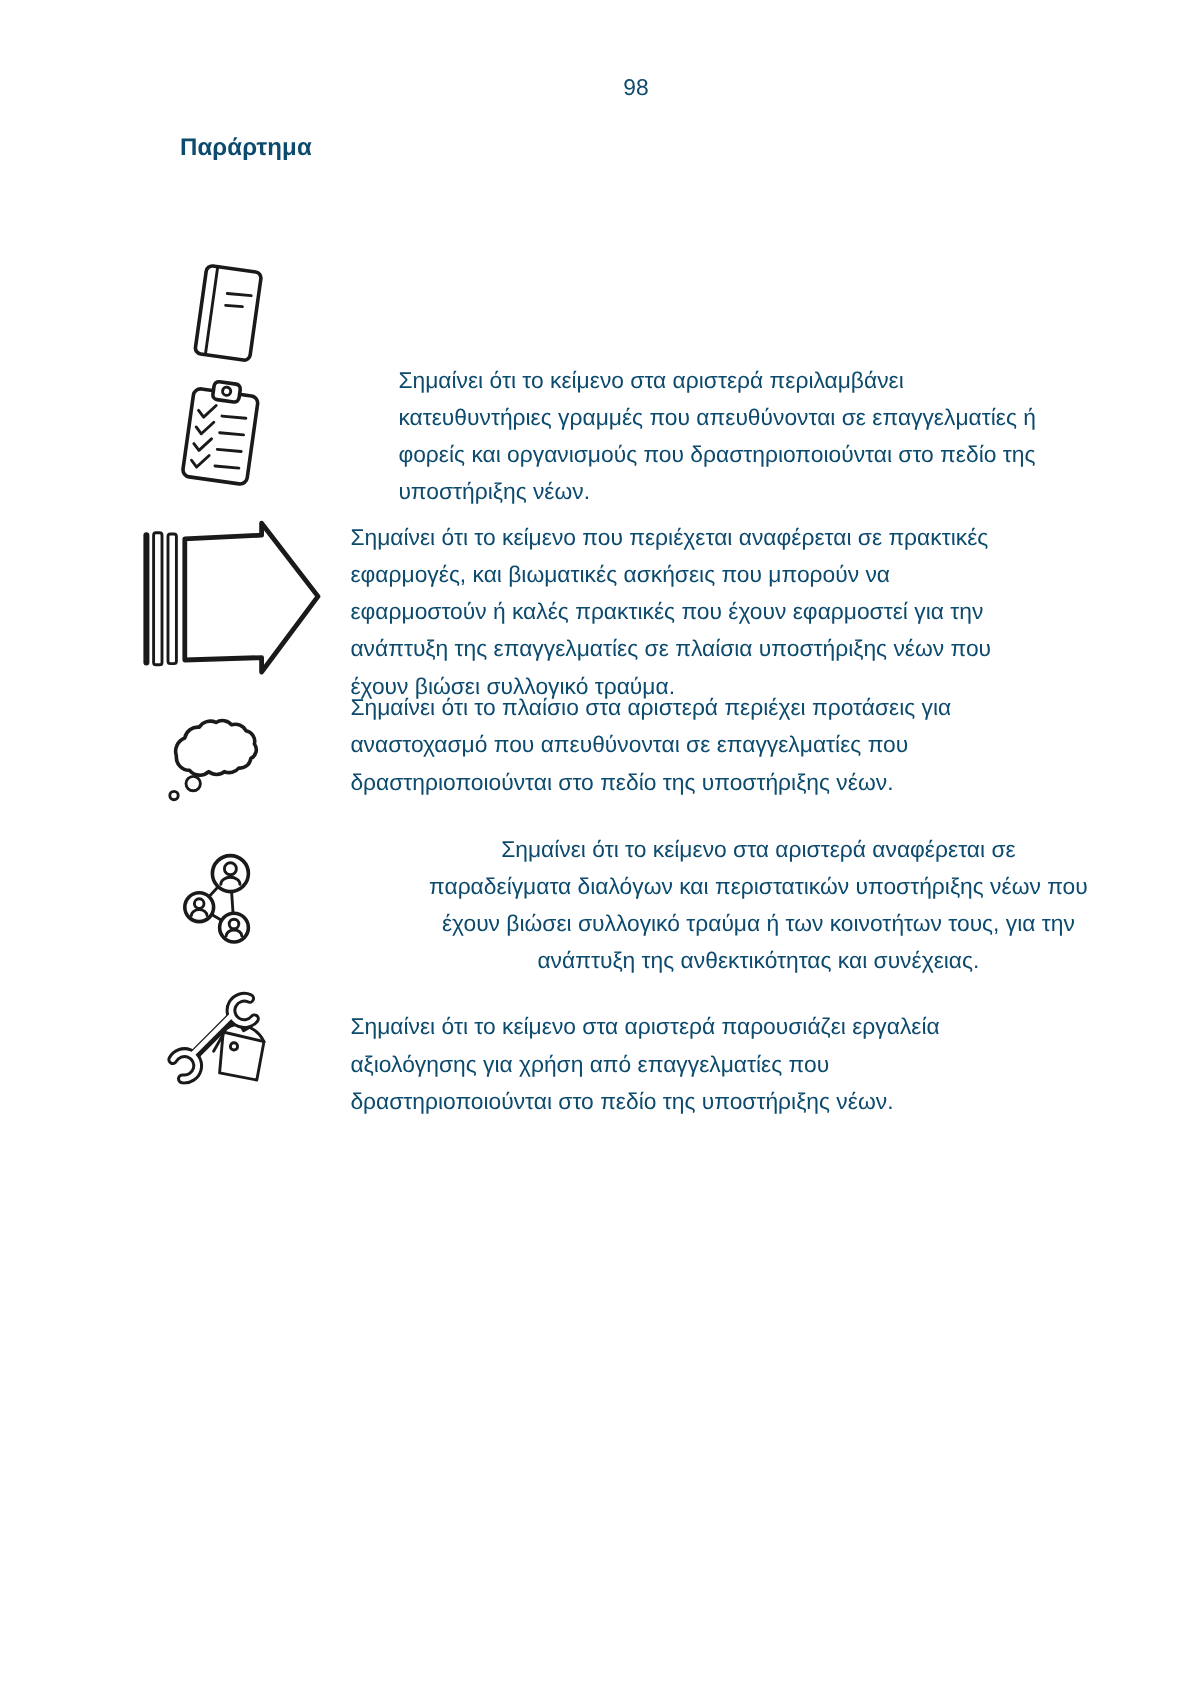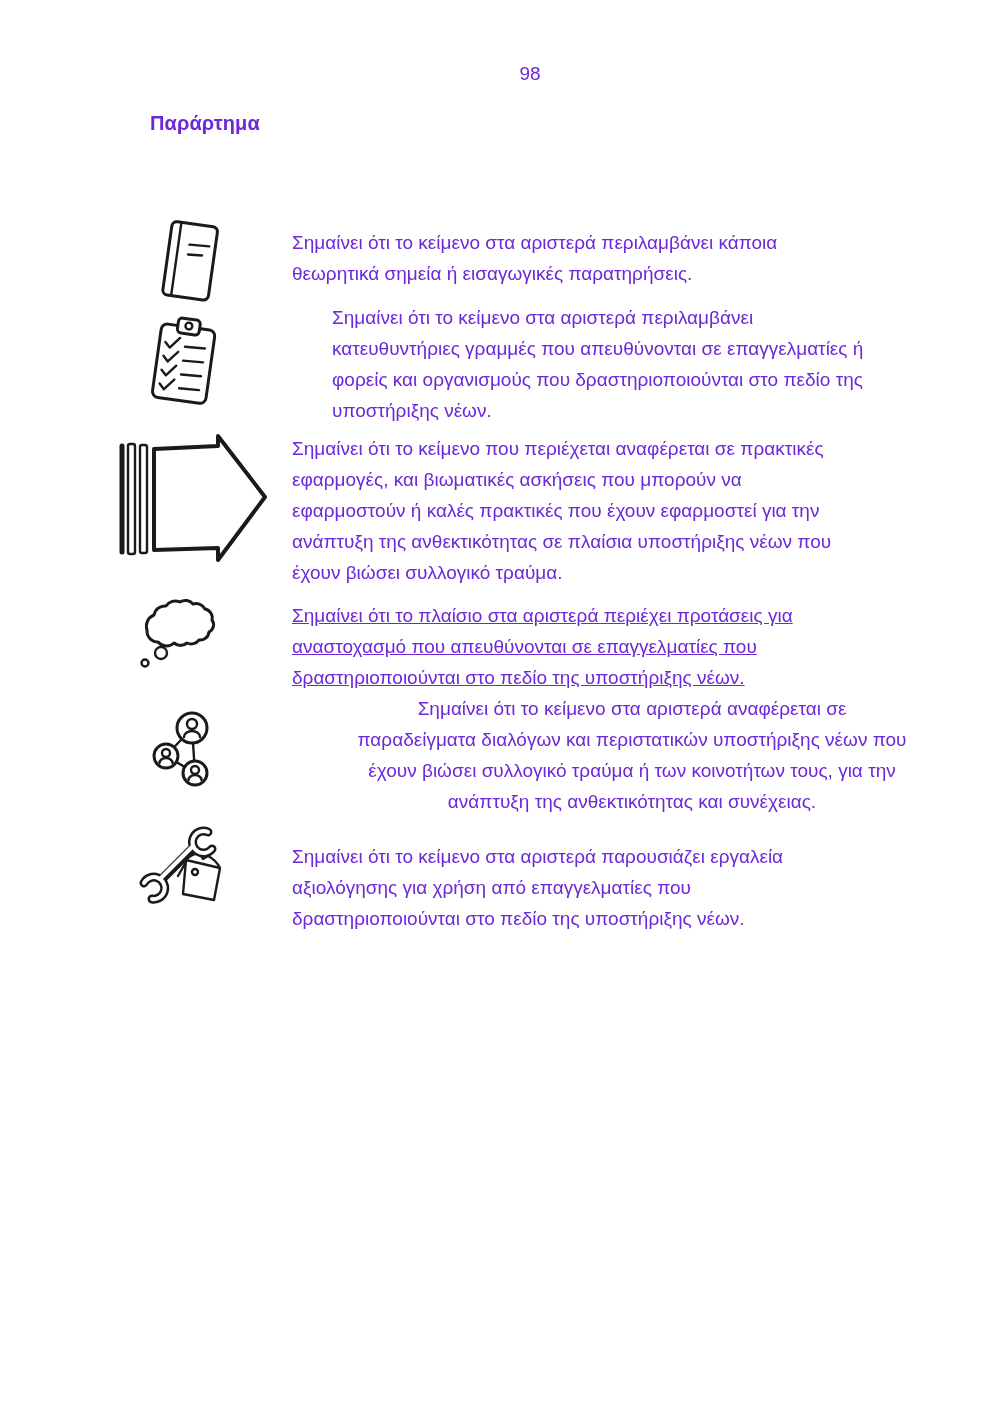--- a/index.html
+++ b/index.html
@@ -1,21 +1,21 @@
 <!DOCTYPE html>
 <html lang="el"><head>
 <meta charset="utf-8">
 <style>
   html,body{margin:0;padding:0;background:#ffffff;}
   .page{
     position:relative;
     width:993px;height:1027px;
     background:#ffffff;
     font-family:"Liberation Sans", sans-serif;
-    color:#6d28d9;
+    color:#0c4a6e;
     overflow:hidden;
   }
   .page-number{
     position:absolute;top:62px;left:150px;width:760px;
     text-align:center;font-size:19px;line-height:24px;
   }
   .heading{
     position:absolute;left:150px;
     font-size:20px;font-weight:bold;line-height:26px;
     letter-spacing:.1px;
@@ -23,21 +23,21 @@
   .h-title{top:110px;}
   .h-subtitle{top:170px;}
   .desc{
     position:absolute;left:292px;width:680px;
     font-size:19px;line-height:31px;
     white-space:pre-line;
   }
   .d1{top:227px;}
   .d2{top:302px;margin-left:40px;}
   .d3{top:433px;}
-  .d4{top:600px;text-decoration:underline;}
+  .d4{top:575px;}
   .d5{top:693px;text-align:center;}
   .d6{top:819px;margin-top:22px;}
   .icon{position:absolute;}
   .i1{left:154px;top:218px;}
   .i2{left:148px;top:314px;}
   .i3{left:114px;top:433px;}
   .i4{left:134px;top:586px;}
   .i5{left:148px;top:704px;}
   .i6{left:136px;top:814px;}
   svg{display:block;}
@@ -59,22 +59,20 @@
   <div class="icon i1">
     <svg width="74" height="88" viewBox="0 0 74 88">
       <g transform="rotate(8 37 44)">
         <rect class="stroke" x="13" y="6" width="46" height="74" rx="5"></rect>
         <line class="stroke-thin" x1="22" y1="7" x2="22" y2="79"></line>
         <line class="stroke-thin" x1="33" y1="27" x2="53" y2="26"></line>
         <line class="stroke-thin" x1="33" y1="37" x2="47" y2="36"></line>
       </g>
     </svg>
   </div>
-  <div class="desc d1">Σημαίνει ότι το κείμενο στα αριστερά περιλαμβάνει κάποια
-θεωρητικά σημεία ή εισαγωγικές παρατηρήσεις.</div>
 
   <div class="icon i2">
     <svg width="76" height="94" viewBox="0 0 76 94">
       <g transform="rotate(8 38 47)">
         <rect class="stroke" x="9" y="13" width="54" height="74" rx="6"></rect>
         <rect class="fill-white" x="25" y="5" width="22" height="15" rx="4"></rect>
         <circle class="stroke-thin" cx="36" cy="12" r="3.4"></circle>
         <path class="stroke-thin" d="M15 31 l5 5 l9 -11"></path>
         <path class="stroke-thin" d="M15 45 l5 5 l9 -11"></path>
         <path class="stroke-thin" d="M15 59 l5 5 l9 -11"></path>
@@ -95,21 +93,21 @@
     <svg width="158" height="132" viewBox="0 0 158 132">
       <line x1="8" y1="13" x2="8" y2="119" stroke="#1a1a1a" stroke-width="5" stroke-linecap="round"></line>
       <rect class="stroke-thin" x="14" y="11" width="7" height="110" rx="2"></rect>
       <rect class="stroke-thin" x="26" y="12" width="7" height="108" rx="2"></rect>
       <path d="M40 16 L104 13 L104 3 L151 64 L104 127 L104 115 L40 117 Z" fill="none" stroke="#1a1a1a" stroke-width="4" stroke-linejoin="round"></path>
     </svg>
   </div>
   <div class="desc d3">Σημαίνει ότι το κείμενο που περιέχεται αναφέρεται σε πρακτικές
 εφαρμογές, και βιωματικές ασκήσεις που μπορούν να
 εφαρμοστούν ή καλές πρακτικές που έχουν εφαρμοστεί για την
-ανάπτυξη της ανθεκτικότητας σε πλαίσια υποστήριξης νέων που
+ανάπτυξη της επαγγελματίες σε πλαίσια υποστήριξης νέων που
 έχουν βιώσει συλλογικό τραύμα.</div>
 
   <div class="icon i4">
     <svg width="98" height="86" viewBox="0 0 98 86">
       <path class="stroke" d="M24 56
            a11 11 0 0 1 -11 -12
            a12 12 0 0 1 7 -15
            a11 11 0 0 1 12 -9
            a11 11 0 0 1 14 -4
            a10 10 0 0 1 13 2

